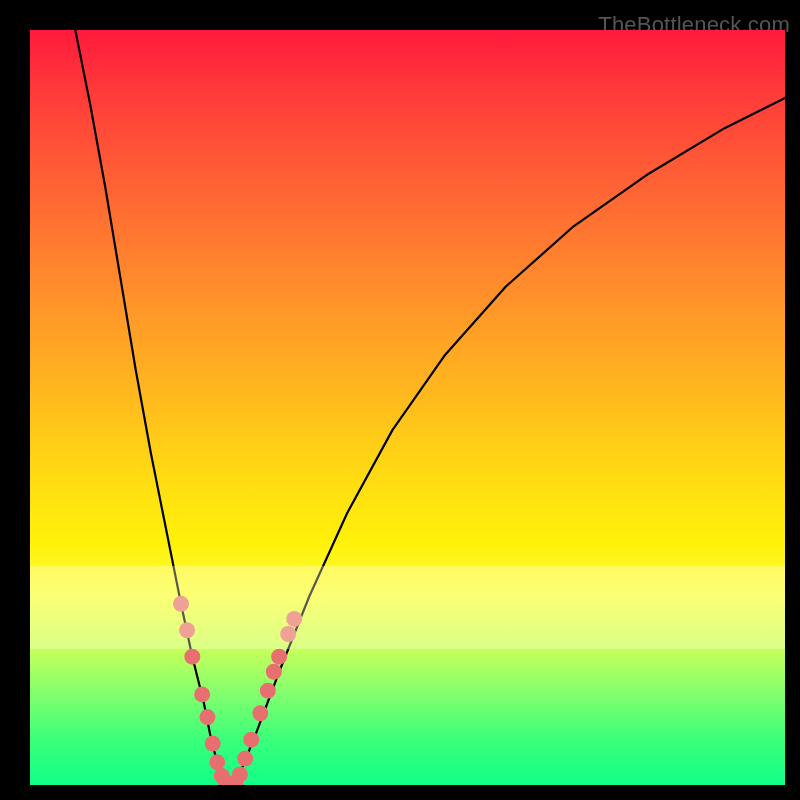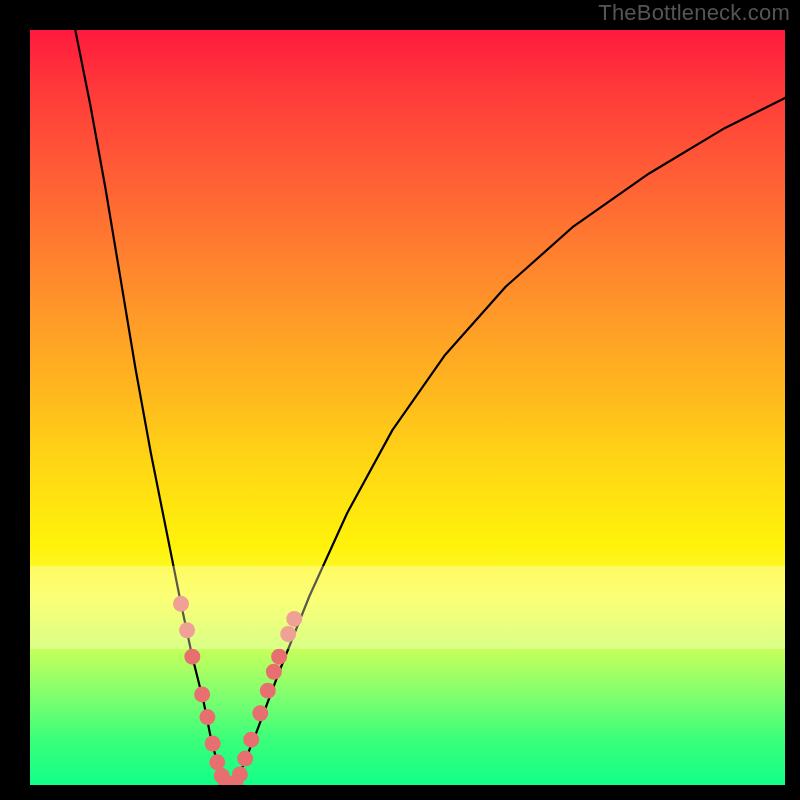--- a/index.html
+++ b/index.html
@@ -52,21 +52,21 @@
   svg.curves {
     position: absolute;
     left: 0;
     top: 0;
     width: 100%;
     height: 100%;
     pointer-events: none;
   }
   .watermark {
     position: absolute;
-    top: 0;
+    top: 12px;
     right: 10px;
     color: #555;
     font-size: 22px;
     font-weight: 500;
     letter-spacing: 0.2px;
     user-select: none;
   }
 </style>
 </head>
 <body>

